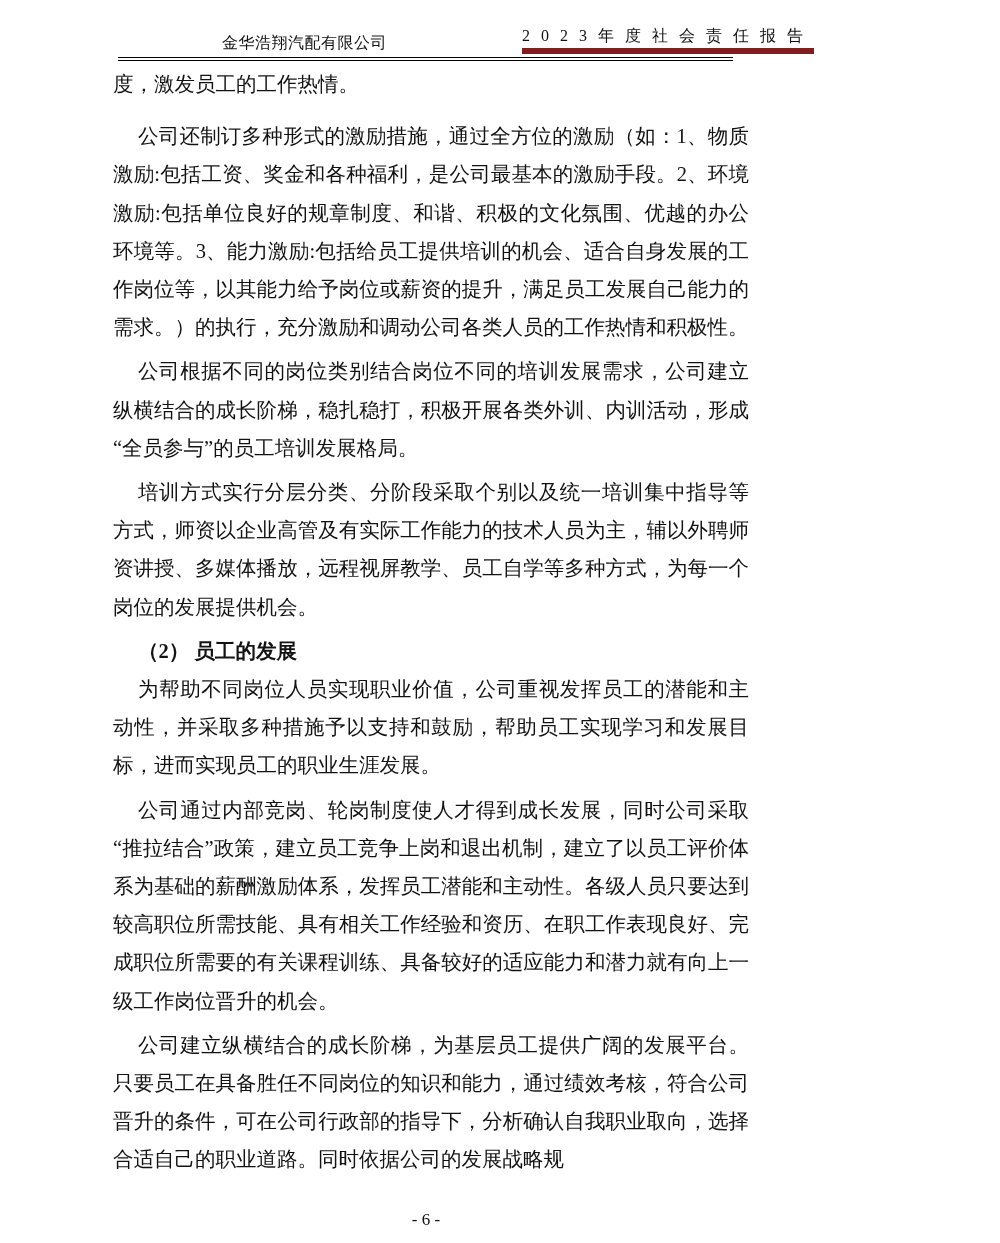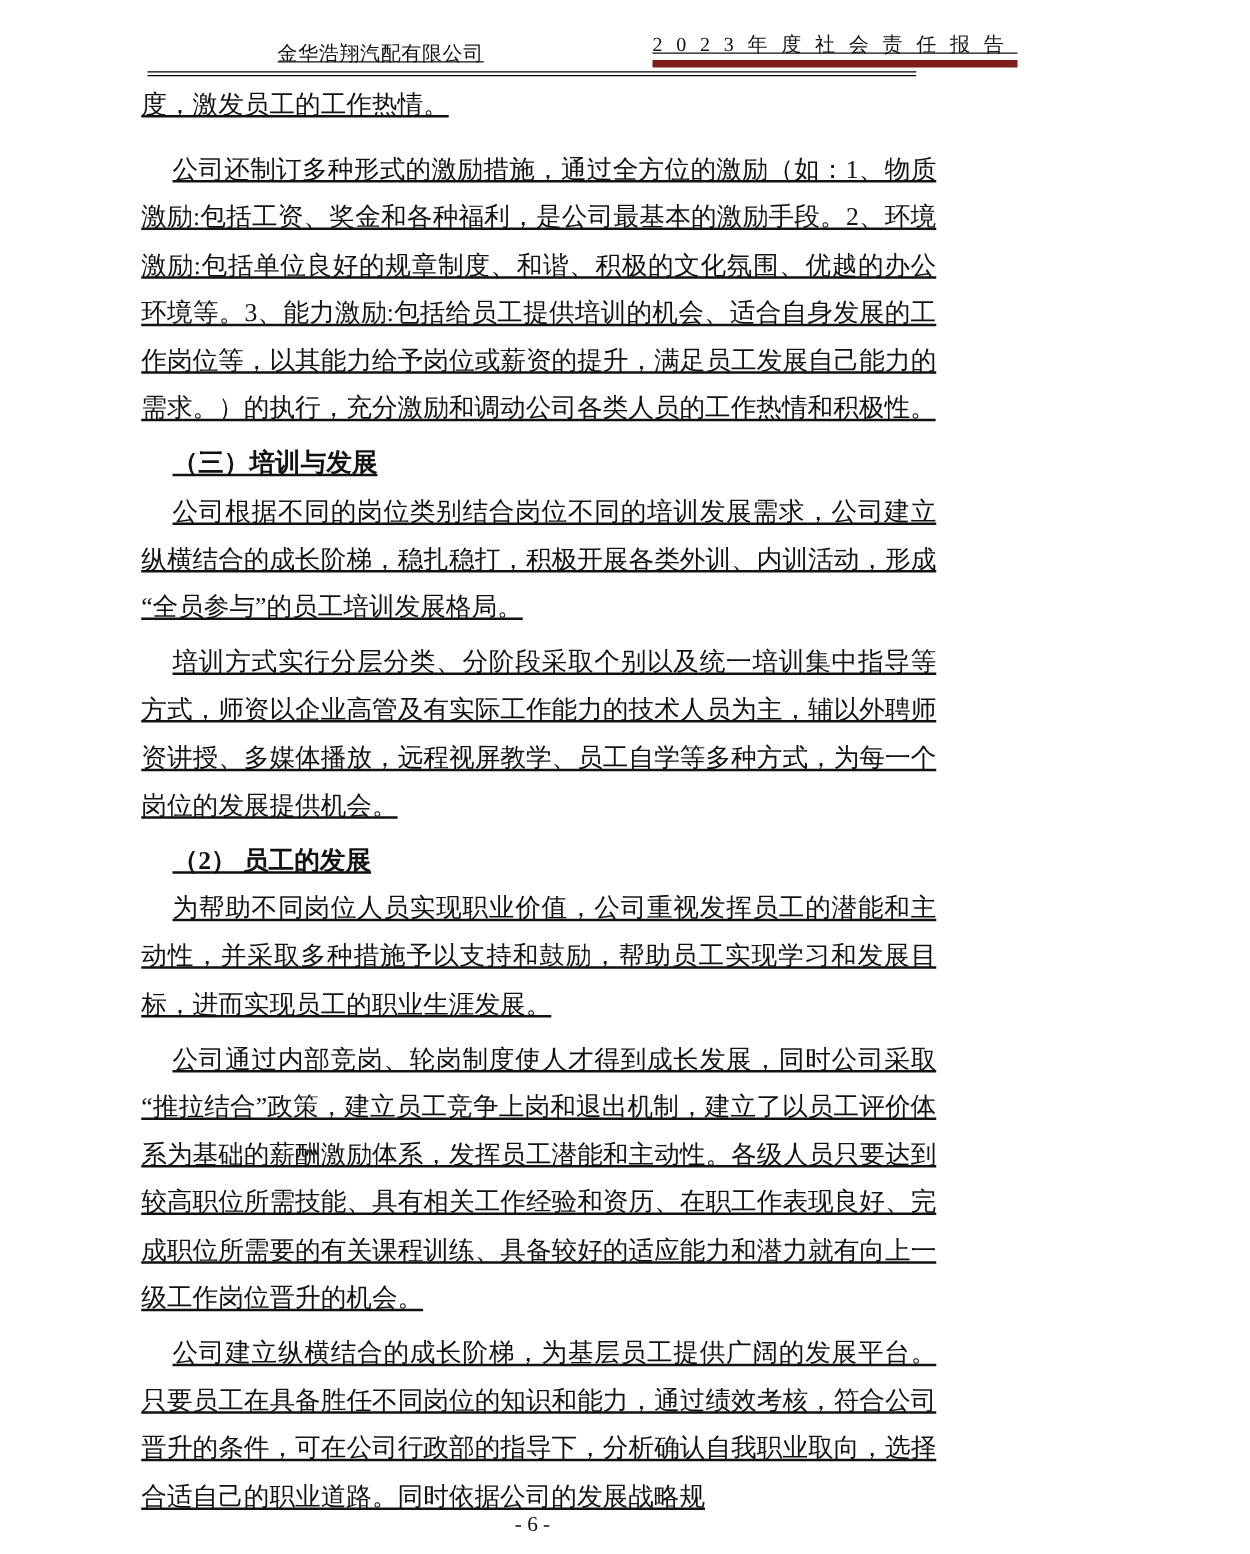--- a/index.html
+++ b/index.html
@@ -4,21 +4,20 @@
 <style>
   html, body { margin: 0; padding: 0; background: #ffffff; }
   .page {
     position: relative;
     width: 852px;
     height: 1243px;
     background: #ffffff;
     color: #121212;
     font-family: "Liberation Serif", "DejaVu Serif", serif;
     overflow: hidden;
-    text-decoration: underline;
   }
   
   .header {
     display: flex;
     justify-content: space-between;
     align-items: flex-end;
     padding: 26px 38px 2px 222px;
   }
   .company {
     font-size: 16px;
@@ -66,21 +65,20 @@
 
   <div class="header">
     <span class="company">金华浩翔汽配有限公司</span>
     <span class="report-title">2023年度社会责任报告</span>
   </div>
   <div class="header-rule"></div>
 
   <div class="content">
     <p class="cont">度，激发员工的工作热情。</p>
     <p>公司还制订多种形式的激励措施，通过全方位的激励（如：1、物质激励:包括工资、奖金和各种福利，是公司最基本的激励手段。2、环境激励:包括单位良好的规章制度、和谐、积极的文化氛围、优越的办公环境等。3、能力激励:包括给员工提供培训的机会、适合自身发展的工作岗位等，以其能力给予岗位或薪资的提升，满足员工发展自己能力的需求。）的执行，充分激励和调动公司各类人员的工作热情和积极性。</p>
-    <p class="heading">（三）培训与发展</p>
     <p>公司根据不同的岗位类别结合岗位不同的培训发展需求，公司建立纵横结合的成长阶梯，稳扎稳打，积极开展各类外训、内训活动，形成“全员参与”的员工培训发展格局。</p>
     <p>培训方式实行分层分类、分阶段采取个别以及统一培训集中指导等方式，师资以企业高管及有实际工作能力的技术人员为主，辅以外聘师资讲授、多媒体播放，远程视屏教学、员工自学等多种方式，为每一个岗位的发展提供机会。</p>
     <p class="heading heading-spaced">（2） 员工的发展</p>
     <p>为帮助不同岗位人员实现职业价值，公司重视发挥员工的潜能和主动性，并采取多种措施予以支持和鼓励，帮助员工实现学习和发展目标，进而实现员工的职业生涯发展。</p>
     <p>公司通过内部竞岗、轮岗制度使人才得到成长发展，同时公司采取“推拉结合”政策，建立员工竞争上岗和退出机制，建立了以员工评价体系为基础的薪酬激励体系，发挥员工潜能和主动性。各级人员只要达到较高职位所需技能、具有相关工作经验和资历、在职工作表现良好、完成职位所需要的有关课程训练、具备较好的适应能力和潜力就有向上一级工作岗位晋升的机会。</p>
     <p class="last">公司建立纵横结合的成长阶梯，为基层员工提供广阔的发展平台。只要员工在具备胜任不同岗位的知识和能力，通过绩效考核，符合公司晋升的条件，可在公司行政部的指导下，分析确认自我职业取向，选择合适自己的职业道路。同时依据公司的发展战略规</p>
   </div>
 
   <div class="footer">
     <span>- 6 -</span>

